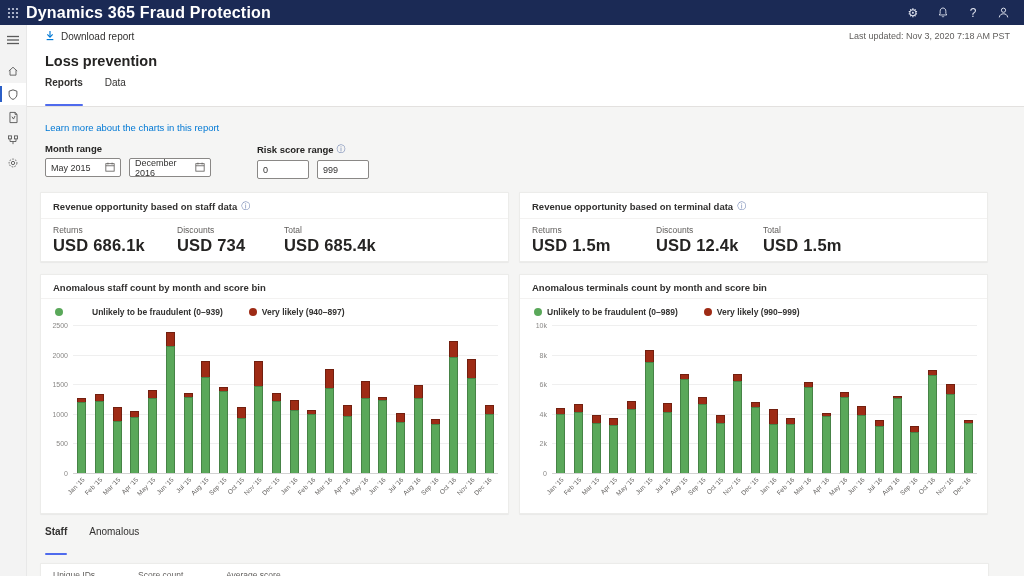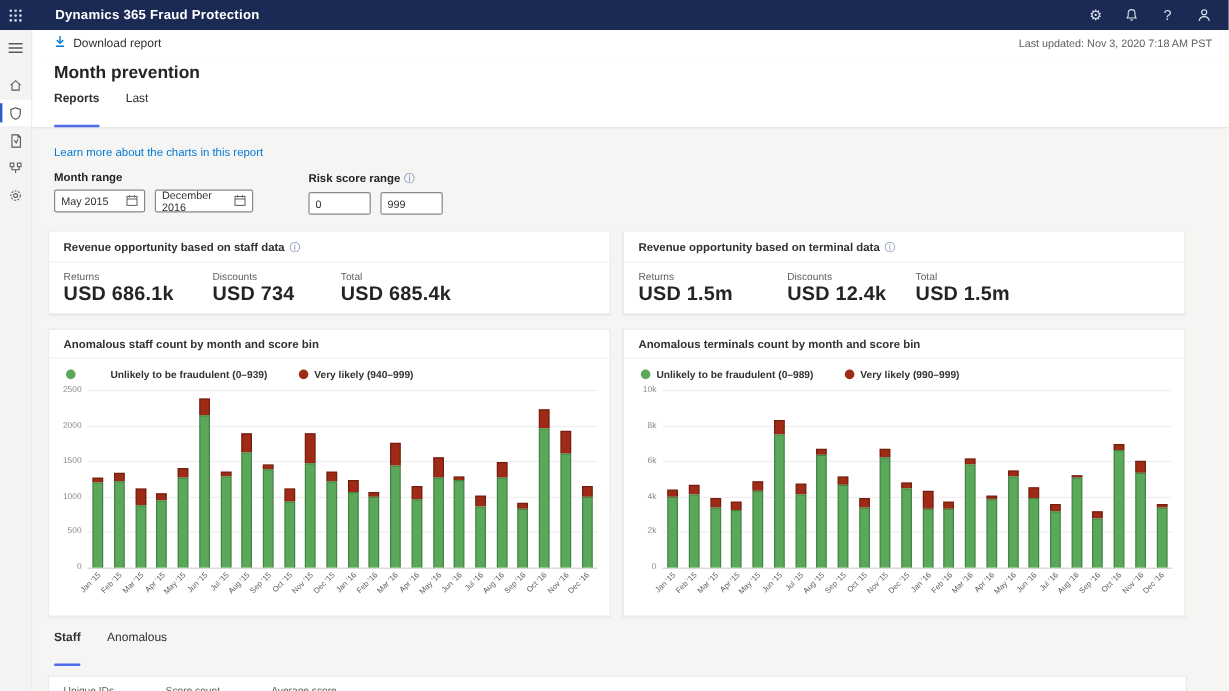--- a/index.html
+++ b/index.html
@@ -3,21 +3,21 @@
 <meta charset="utf-8">
 <style>
   * { margin:0; padding:0; box-sizing:border-box; }
   html,body { width:1024px; height:576px; overflow:hidden; background:#fff;
     font-family:"Liberation Sans", sans-serif; color:#252423; }
   .screen { width:1024px; height:576px; display:flex; flex-direction:column; overflow:hidden; }
 
   
   .topbar { height:25px; background:#1b2a55; display:flex; align-items:center; flex:0 0 25px; }
   .waffle { width:26px; height:25px; display:flex; align-items:center; justify-content:center; cursor:pointer; }
-  .topbar-title { color:#fff; font-size:11px; font-weight:bold; margin-left:20px; letter-spacing:.2px; }
+  .topbar-title { color:#fff; font-size:16px; font-weight:bold; margin-left:0; letter-spacing:.2px; }
   .topbar-spacer { flex:1; }
   .topbar-icons { display:flex; align-items:center; gap:8px; margin-right:10px; }
   .tb-icon { width:22px; height:20px; display:flex; align-items:center; justify-content:center;
     color:#dfe3ef; font-size:12px; cursor:pointer; }
 
   
   .app-body { flex:1; display:flex; min-height:0; }
   .siderail { width:27px; background:#f3f3f3; border-right:1px solid #e8e8e8; display:flex;
     flex-direction:column; align-items:stretch; padding-top:4px; }
   .rail-item { height:22px; margin-bottom:1px; display:flex; align-items:center; justify-content:center;
@@ -195,24 +195,24 @@
                 </g>
               </svg>
           </span>
           <span>Download report</span>
         </button>
         <span class="cb-spacer"></span>
         <span class="last-updated">Last updated: Nov 3, 2020 7:18 AM PST</span>
       </div>
 
       <div class="page-head">
-        <h1 class="page-title">Month prevention</h1>
+        <h1 class="page-title">Loss prevention</h1>
         <div class="pivots">
           <div class="pivot active">Reports</div>
-          <div class="pivot">Last</div>
+          <div class="pivot">Data</div>
         </div>
       </div>
 
       <div class="content">
         <a class="learn-link">Learn more about the charts in this report</a>
 
         
         <div class="filters">
           <div>
             <div class="filter-label">Month range</div>
@@ -307,21 +307,21 @@
             <div class="card-title-row">
               <span>Anomalous staff count by month and score bin</span>
             </div>
             <div class="legend" id="legend-0">
                 <div class="legend-item">
                   <div class="legend-dot" style="background: rgb(90, 168, 90);"></div>
                   <div class="" style="display: inline; padding-left: 24px;">Unlikely to be fraudulent (0–939)</div>
                 </div>
                 <div class="legend-item">
                   <div class="legend-dot" style="background: rgb(158, 43, 21);"></div>
-                  <div class="" style="display: inline;">Very likely (940–999)</div>
+                  <div class="" style="display: inline;">Very likely (940–897)</div>
                 </div>
               </div>
             <div class="chart-area" id="chart-0">
                 <div class="yaxis">
                   <div class="ytick" style="top: 0%;">2500</div>
                   <div class="ytick" style="top: 20%;">2000</div>
                   <div class="ytick" style="top: 40%;">1500</div>
                   <div class="ytick" style="top: 60%;">1000</div>
                   <div class="ytick" style="top: 80%;">500</div>
                   <div class="ytick" style="top: 100%;">0</div>

